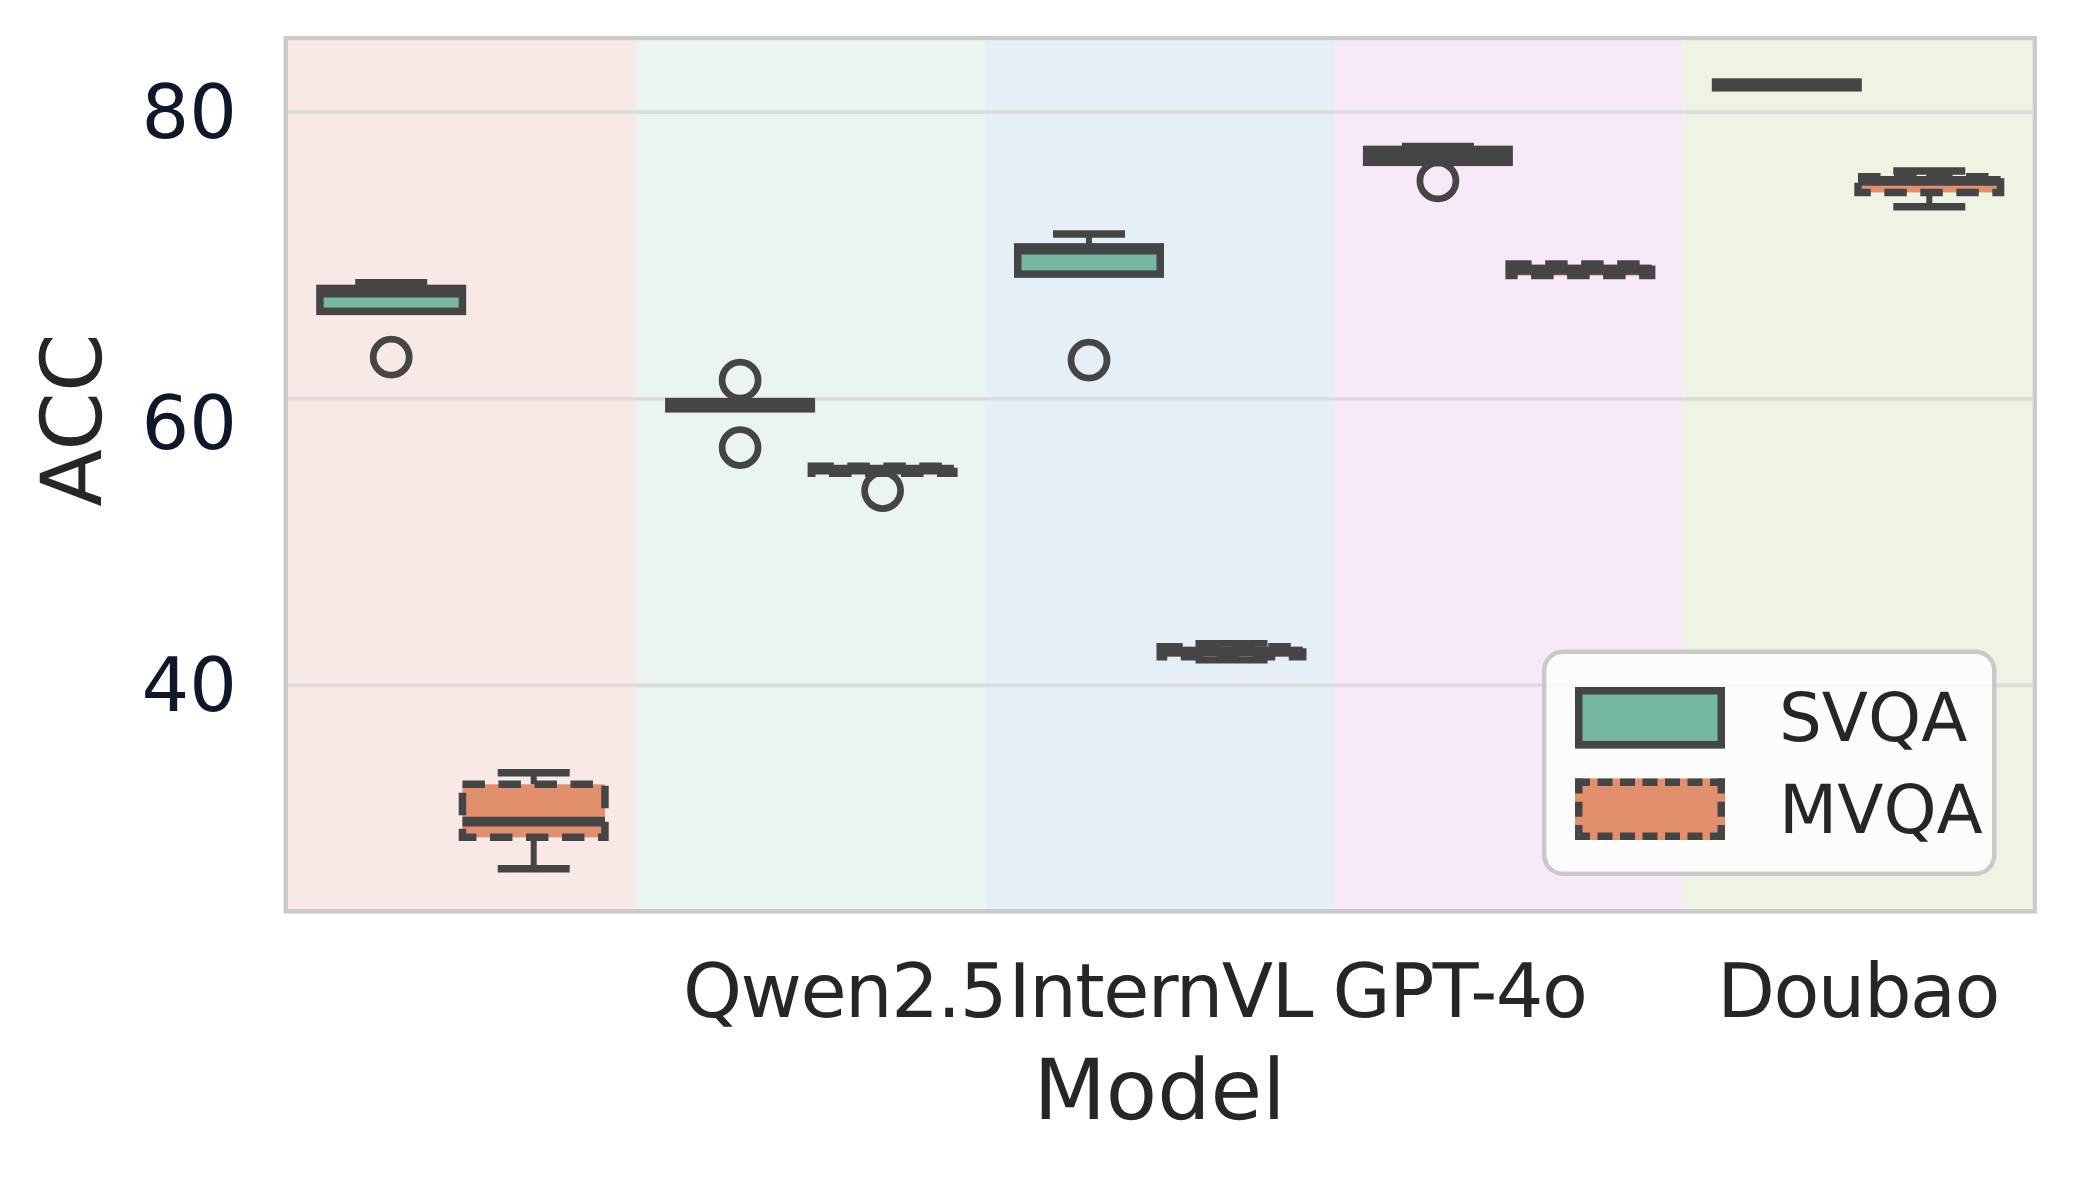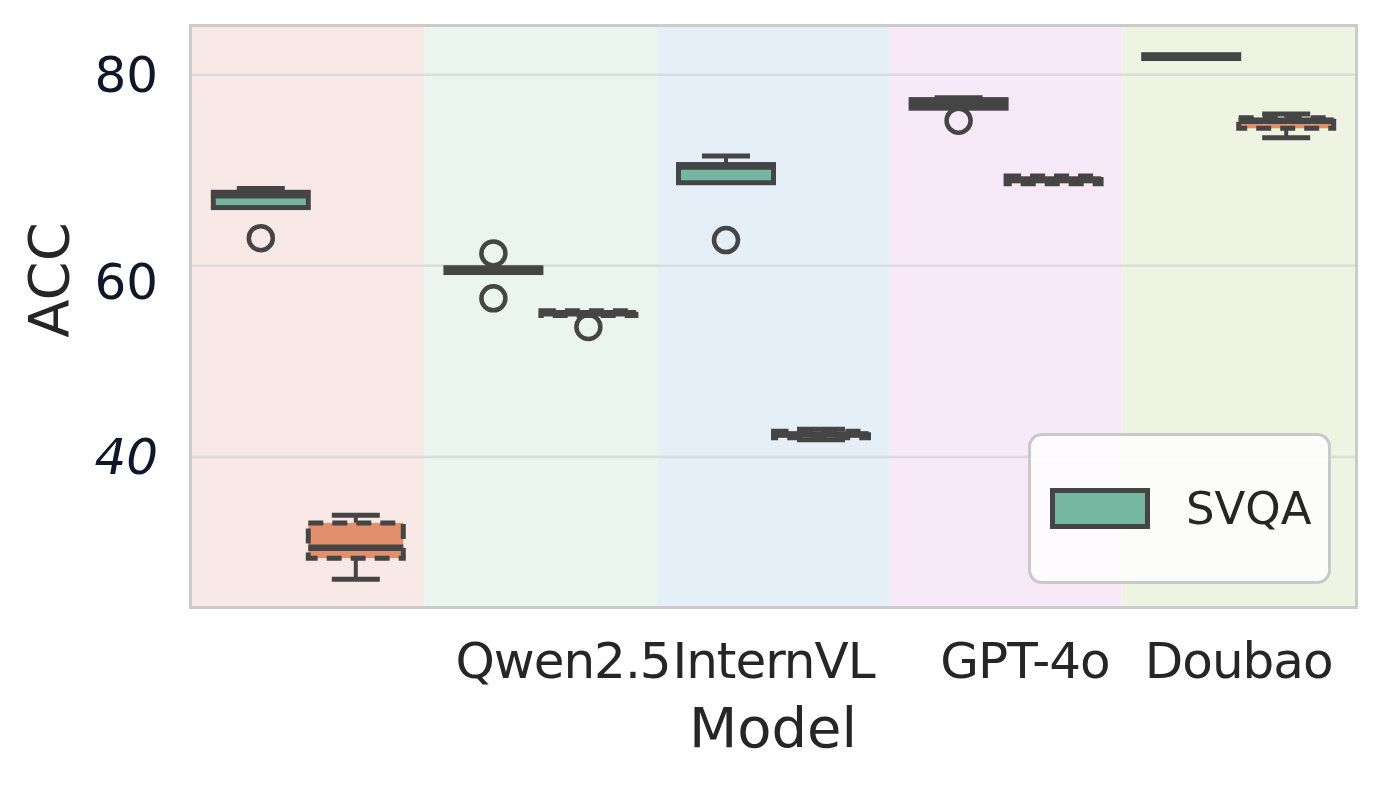--- a/index.html
+++ b/index.html
@@ -16,21 +16,21 @@
   .legend-swatch{width:100px;height:41px;box-sizing:border-box;border:5px solid #454545;margin-right:36px;flex:none;}
   .legend-label{font-size:45px;color:#262626;line-height:1;}
 </style>
 </head>
 <body>
 
 <div class="figure">
 
   <div class="ylabel">ACC</div>
 
-  <div class="ytick" style="top: 456.95px; font-style: italic;">40</div>
+  <div class="ytick" style="top: 456.95px;">40</div>
   <div class="ytick" style="top: 265.861px; margin-top: 16px;">60</div>
   <div class="ytick" style="top: 74.7723px;">80</div>
 
   <div class="plot-area">
     <svg id="plot-svg" width="1163" height="579" viewBox="0 0 1163 579">
         <rect x="0" y="0" width="232.6" height="579" fill="#f9e9e6"></rect>
         <rect x="232.6" y="0" width="232.6" height="579" fill="#e9f5ee"></rect>
         <rect x="465.2" y="0" width="232.6" height="579" fill="#e5eff8"></rect>
         <rect x="697.8" y="0" width="232.6" height="579" fill="#f7e9f8"></rect>
         <rect x="930.4" y="0" width="232.6" height="579" fill="#eff3e2"></rect>
@@ -79,25 +79,29 @@
         <line x1="1070.2" x2="1118.2" y1="86.9455445544554" y2="86.9455445544554" stroke="#454545" stroke-width="5"></line>
         <line x1="1094.2" x2="1094.2" y1="101.27722772277222" y2="110.83168316831677" stroke="#454545" stroke-width="4"></line>
         <line x1="1070.2" x2="1118.2" y1="110.83168316831677" y2="110.83168316831677" stroke="#454545" stroke-width="5"></line>
         <rect x="1046.7" y="90.76732673267327" width="95" height="10.509900990098956" fill="#e18f6c" stroke="#454545" stroke-width="5" stroke-dasharray="15,9"></rect>
         <line x1="1046.7" x2="1141.7" y1="93.63366336633659" y2="93.63366336633659" stroke="#454545" stroke-width="6.5"></line>
       </svg>
   </div>
 
   <div class="xtick" style="left: 563px; text-align: right;">Qwen2.5</div>
   <div class="xtick" style="left: 773.5px;">InternVL</div>
-  <div class="xtick" style="left: 1025px;">GPT-4o</div>
+  <div class="xtick" style="left: 973px;">GPT-4o</div>
   <div class="xtick" style="left: 1238.7px;">Doubao</div>
 
   <div class="xlabel">Model</div>
 
   <div class="legend">
     <div class="legend-row">
       <span class="legend-swatch" style="background: rgb(118, 183, 161); border-style: solid;"></span>
       <span class="legend-label">SVQA</span>
     </div>
+    <div class="legend-row">
+      <span class="legend-swatch" style="background: rgb(225, 143, 108); border-style: dashed;"></span>
+      <span class="legend-label">MVQA</span>
+    </div>
   </div>
 
 </div>
 
 </body></html>

